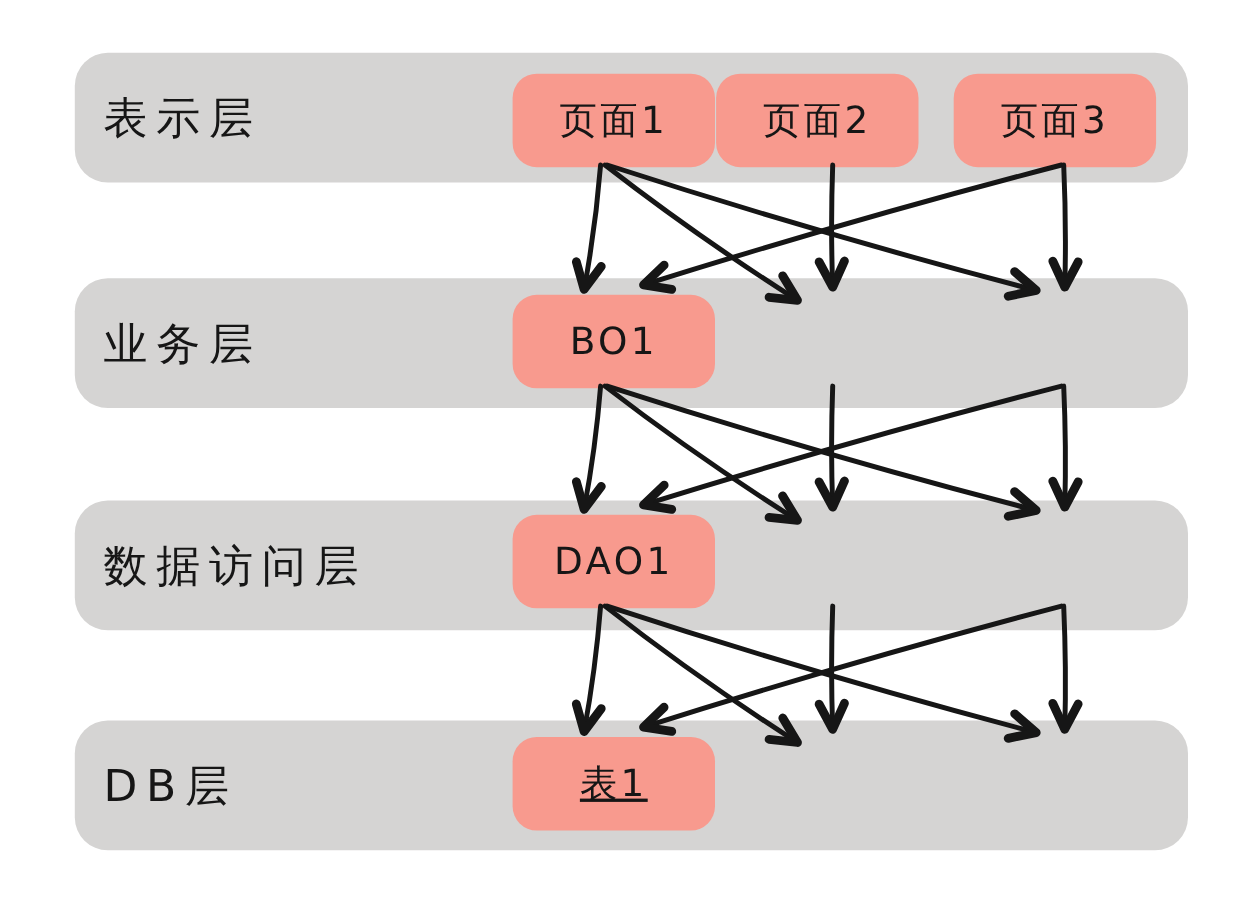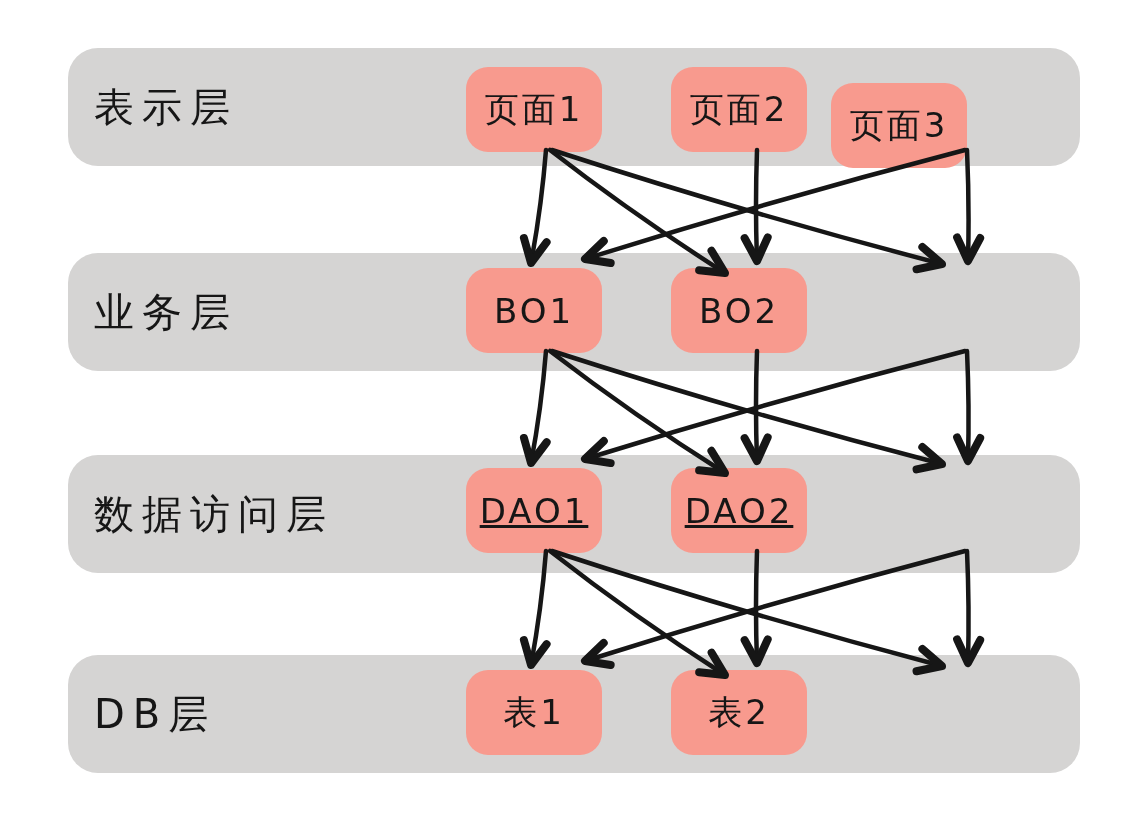--- a/index.html
+++ b/index.html
@@ -22,33 +22,33 @@
     position:absolute;
     left:26px;top:0;height:100%;
     display:flex;align-items:center;
     font-size:40px;letter-spacing:8px;
     color:var(--ink,#1a1a1a);
     font-weight:500;
     white-space:nowrap;
   }
   .node{
     position:absolute;
-    width:136px;height:85px;
+    width:184px;height:85px;
     background:var(--node,#f89a8e);
     border-radius:22px;
     display:flex;align-items:center;justify-content:center;
     font-size:34px;letter-spacing:3px;
     color:var(--ink,#1a1a1a);
     font-weight:500;
     z-index:2;
   }
   
-  .c0{left:466px;} .c1{left:671px;} .c2{left:831px;margin-top:16px;}
+  .c0{left:466px;} .c1{left:651px;} .c2{left:867px;}
   
-  .r0{top:67px;} .r1{top:268px;} .r2{top:468px;text-decoration:underline;} .r3{top:670px;}
+  .r0{top:67px;} .r1{top:268px;} .r2{top:468px;} .r3{top:670px;text-decoration:underline;}
   
   .b0{top:48px;} .b1{top:253px;} .b2{top:455px;} .b3{top:655px;}
   svg.arrows{
     position:absolute;left:0;top:0;
     width:1142px;height:825px;
     z-index:5;pointer-events:none;
   }
 </style>
 </head>
 <body>
@@ -66,27 +66,24 @@
   </div>
   <div class="band b3">
     <div class="band-label">DB层</div>
   </div>
 
   <div class="node c0 r0">页面1</div>
   <div class="node c1 r0">页面2</div>
   <div class="node c2 r0">页面3</div>
 
   <div class="node c0 r1">BO1</div>
-  <div class="node c1 r1">BO2</div>
 
   <div class="node c0 r2">DAO1</div>
-  <div class="node c1 r2">DAO2</div>
 
   <div class="node c0 r3">表1</div>
-  <div class="node c1 r3">表2</div>
 
   <svg class="arrows" viewBox="0 0 1142 825" xmlns="http://www.w3.org/2000/svg">
       <path d="M 546 150 Q 541.4739130522836 206.89476721932968 531 263" fill="none" stroke="#161616" stroke-width="4.5" stroke-linecap="round" stroke-linejoin="round"></path>
       <path d="M 523.9287432305529 237.9800613969469 L 531 263 L 546.6219938020669 242.21651353482326" fill="none" stroke="#161616" stroke-width="8" stroke-linecap="round" stroke-linejoin="round"></path>
       <path d="M 550 150 Q 634.624849506287 215.59066127154296 725 273" fill="none" stroke="#161616" stroke-width="4.5" stroke-linecap="round" stroke-linejoin="round"></path>
       <path d="M 699.1457237704913 270.25110919673756 L 725 273 L 711.5239803011143 250.7649624899069" fill="none" stroke="#161616" stroke-width="8" stroke-linecap="round" stroke-linejoin="round"></path>
       <path d="M 552 150 Q 745.3165980491231 212.7590066740527 942 264" fill="none" stroke="#161616" stroke-width="4.5" stroke-linecap="round" stroke-linejoin="round"></path>
       <path d="M 916.5451556836967 269.29631011485975 L 942 264 L 922.3651893213648 246.95669604759237" fill="none" stroke="#161616" stroke-width="8" stroke-linecap="round" stroke-linejoin="round"></path>
       <path d="M 757 150 Q 755 205.5 757 261" fill="none" stroke="#161616" stroke-width="4.5" stroke-linecap="round" stroke-linejoin="round"></path>
       <path d="M 744.6258364488087 238.13342884452567 L 757 261 L 767.6961633550577 237.30206571276895" fill="none" stroke="#161616" stroke-width="8" stroke-linecap="round" stroke-linejoin="round"></path>

